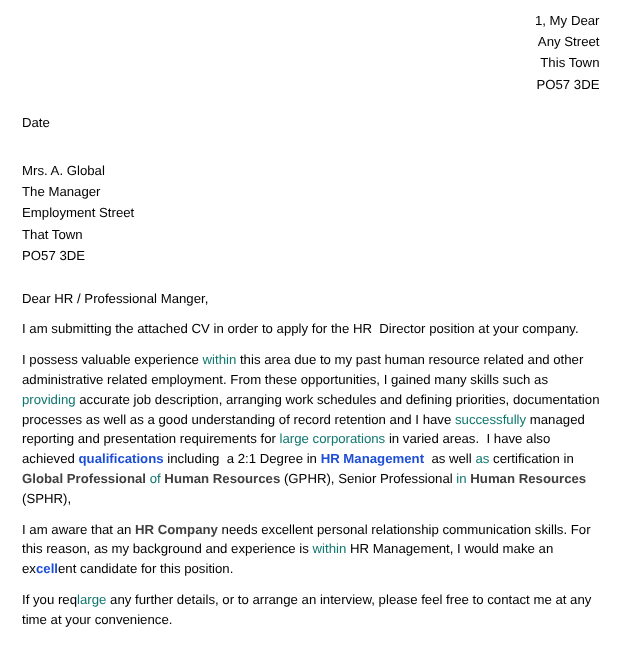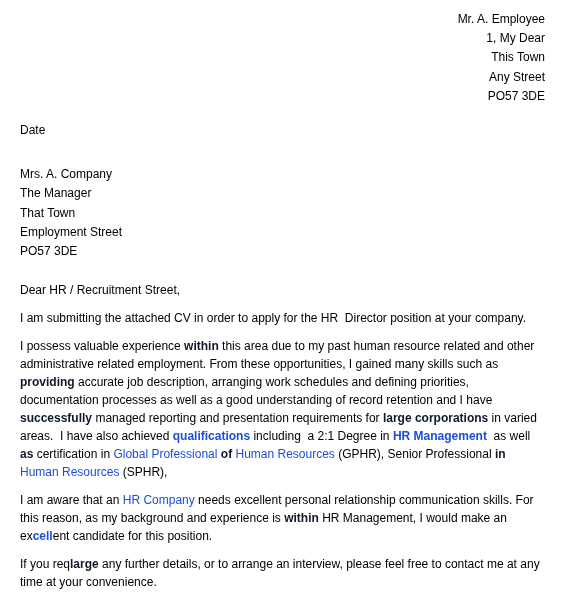--- a/index.html
+++ b/index.html
@@ -40,58 +40,57 @@
       margin-bottom: 10px;
     }
 
     .body-paragraph {
       margin-bottom: 10px;
       line-height: 1.5;
       text-align: left;
     }
 
     .body-paragraph .highlight-green {
-      color: #0f172a;
-      font-weight: bold;
+      color: #0f766e;
+      font-weight: normal;
     }
 
     .body-paragraph .highlight-red {
       color: #1d4ed8;
       font-weight: bold;
     }
 
     .body-paragraph .highlight-blue {
-      color: #1d4ed8;
-      font-weight: normal;
+      color: #404040;
+      font-weight: bold;
     }
   </style>
 </head>
 <body>
 
 <div class="sender-address">
-  <div>Mr. A. Employee</div>
   <div>1, My Dear</div>
+  <div>Any Street</div>
   <div>This Town</div>
-  <div>Any Street</div>
   <div>PO57 3DE</div>
 </div>
 
 <div class="date-line">
   <div>Date</div>
 </div>
 
 <div class="recipient-address">
-  <div>Mrs. A. Company</div>
+  <div>Mrs. A. Global</div>
   <div>The Manager</div>
+  <div>Employment Street</div>
   <div>That Town</div>
-  <div>Employment Street</div>
   <div>PO57 3DE</div>
 </div>
 
-<div class="salutation body-paragraph">Dear HR / Recruitment Street,</div>
+<div class="salutation body-paragraph">Dear HR / Professional Manger,</div>
 
 <div class="body-paragraph">
   I am submitting the attached CV in order to apply for the HR &nbsp;Director position at your company.
 </div>
 
 <div class="body-paragraph">
   I possess valuable experience <span class="highlight-green">within</span> this area due to my past human resource related and other administrative related employment. From these opportunities, I gained many skills such as <span class="highlight-green">providing</span> accurate job description, arranging work schedules and defining priorities, documentation processes as well as a good understanding of record retention and I have <span class="highlight-green">successfully</span> managed reporting and presentation requirements for <span class="highlight-green">large corporations</span> in varied areas. &nbsp;I have also achieved <span class="highlight-red">qualifications</span> including &nbsp;a 2:1 Degree in <span class="highlight-red">HR Management</span> &nbsp;as well <span class="highlight-green">as</span> certification in <span class="highlight-blue">Global Professional</span> <span class="highlight-green">of</span> <span class="highlight-blue">Human Resources</span> (GPHR), Senior Professional <span class="highlight-green">in</span> <span class="highlight-blue">Human Resources</span> (SPHR),
 </div>
 
 <div class="body-paragraph">

